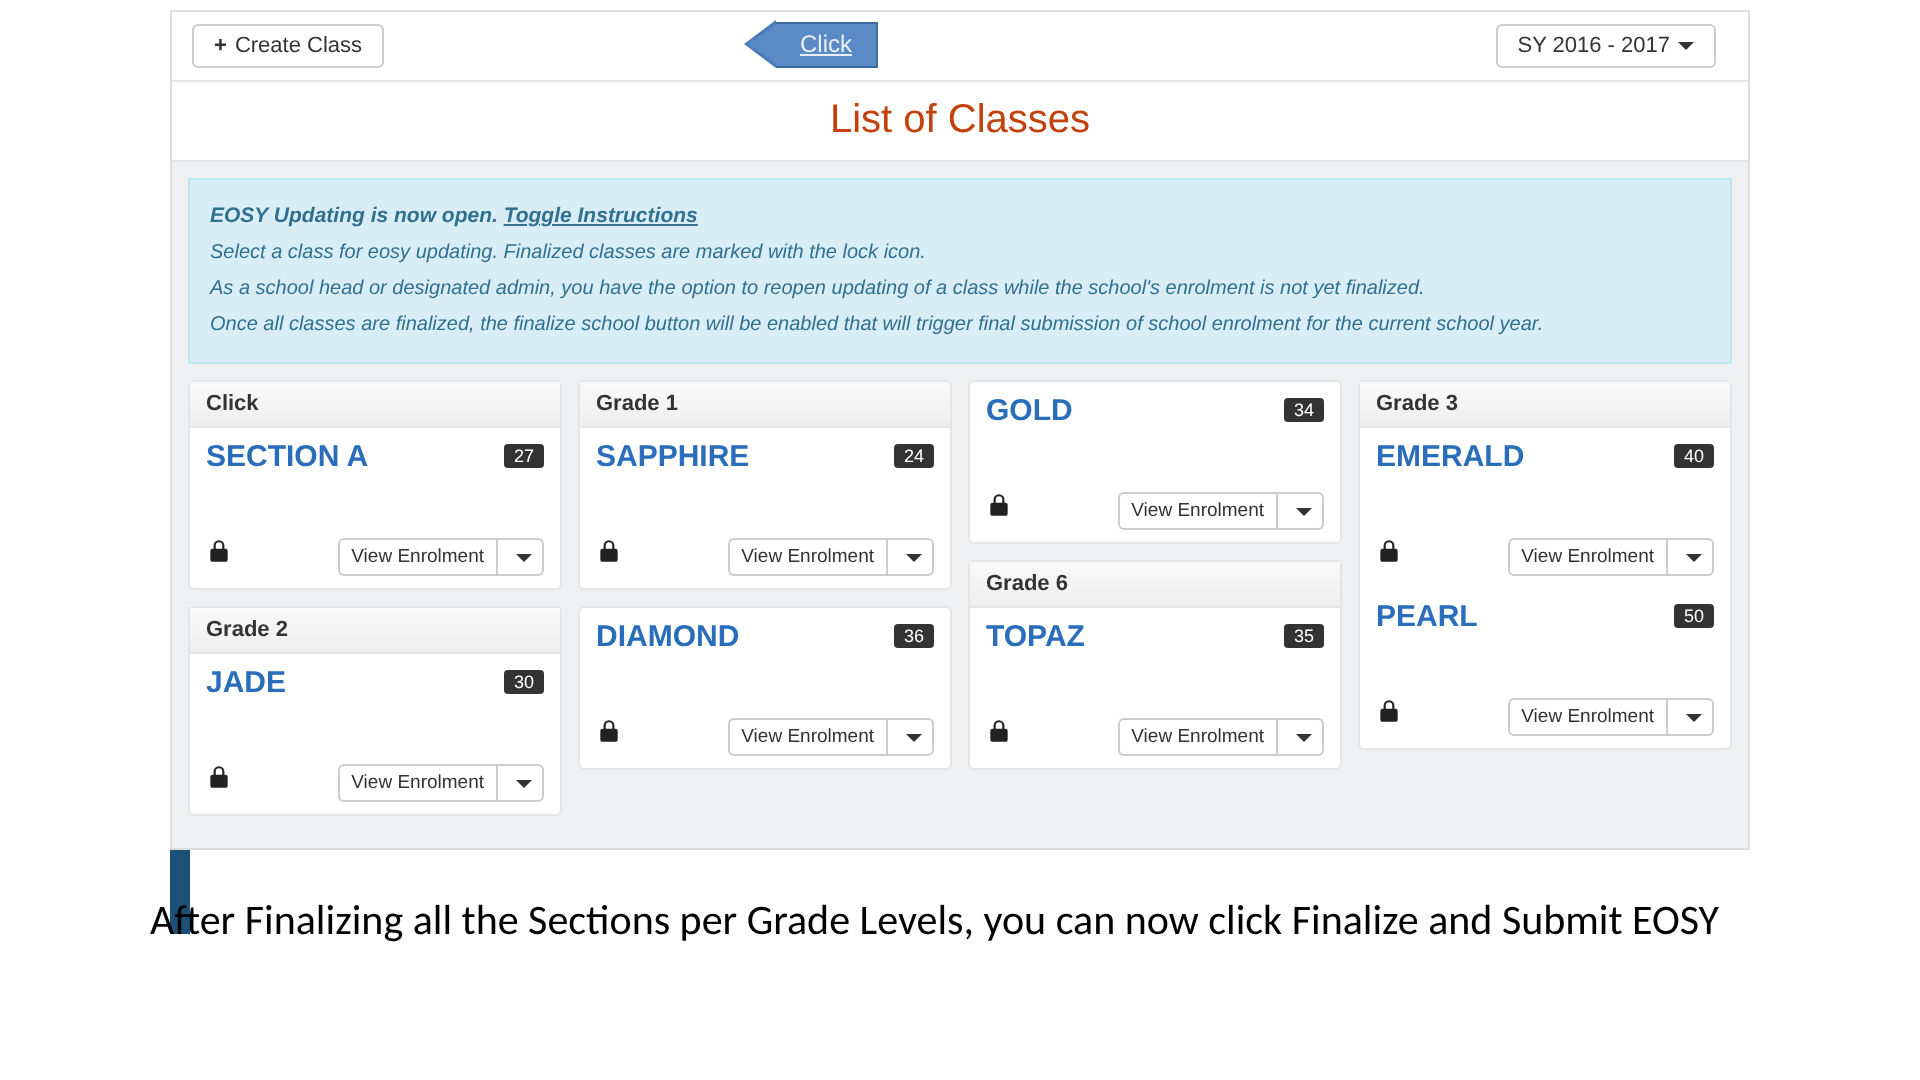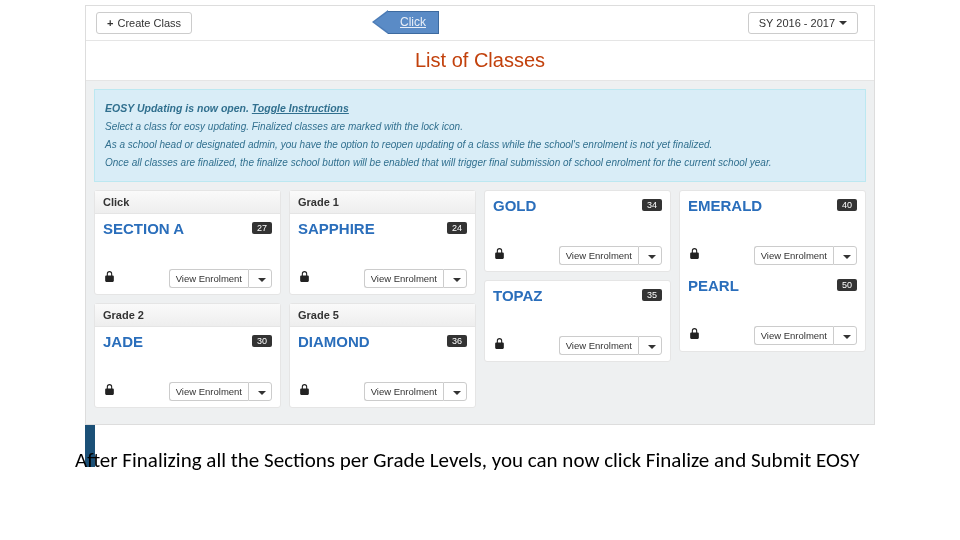--- a/index.html
+++ b/index.html
@@ -122,21 +122,20 @@
                   <path d="M12 2a5 5 0 0 0-5 5v3H6a2 2 0 0 0-2 2v8a2 2 0 0 0 2 2h12a2 2 0 0 0 2-2v-8a2 2 0 0 0-2-2h-1V7a5 5 0 0 0-5-5zm-3 5a3 3 0 1 1 6 0v3H9V7z"></path>
                 </svg></span>
               <span class="btngrp">
                 <button class="btn-sm">View Enrolment</button>
                 <button class="btn-sm dd"><span class="caret-down"></span></button>
               </span>
             </div>
           </div>
         </div>
         <div class="panel">
-          <div class="panel-head">Grade 5</div>
           <div class="section">
             <div class="sec-top">
               <span class="sec-name">DIAMOND</span>
               <span class="badge">36</span>
             </div>
             <div class="sec-row2">
               <span><svg class="lock" viewBox="0 0 24 24">
                   <path d="M12 2a5 5 0 0 0-5 5v3H6a2 2 0 0 0-2 2v8a2 2 0 0 0 2 2h12a2 2 0 0 0 2-2v-8a2 2 0 0 0-2-2h-1V7a5 5 0 0 0-5-5zm-3 5a3 3 0 1 1 6 0v3H9V7z"></path>
                 </svg></span>
               <span class="btngrp">
@@ -159,39 +158,41 @@
                   <path d="M12 2a5 5 0 0 0-5 5v3H6a2 2 0 0 0-2 2v8a2 2 0 0 0 2 2h12a2 2 0 0 0 2-2v-8a2 2 0 0 0-2-2h-1V7a5 5 0 0 0-5-5zm-3 5a3 3 0 1 1 6 0v3H9V7z"></path>
                 </svg></span>
               <span class="btngrp">
                 <button class="btn-sm">View Enrolment</button>
                 <button class="btn-sm dd"><span class="caret-down"></span></button>
               </span>
             </div>
           </div>
         </div>
         <div class="panel">
+          <div class="panel-head">Grade 6</div>
           <div class="section">
             <div class="sec-top">
               <span class="sec-name">TOPAZ</span>
               <span class="badge">35</span>
             </div>
             <div class="sec-row2">
               <span><svg class="lock" viewBox="0 0 24 24">
                   <path d="M12 2a5 5 0 0 0-5 5v3H6a2 2 0 0 0-2 2v8a2 2 0 0 0 2 2h12a2 2 0 0 0 2-2v-8a2 2 0 0 0-2-2h-1V7a5 5 0 0 0-5-5zm-3 5a3 3 0 1 1 6 0v3H9V7z"></path>
                 </svg></span>
               <span class="btngrp">
                 <button class="btn-sm">View Enrolment</button>
                 <button class="btn-sm dd"><span class="caret-down"></span></button>
               </span>
             </div>
           </div>
         </div>
       </div>
       <div class="col">
         <div class="panel">
+          <div class="panel-head">Grade 3</div>
           <div class="section">
             <div class="sec-top">
               <span class="sec-name">EMERALD</span>
               <span class="badge">40</span>
             </div>
             <div class="sec-row2">
               <span><svg class="lock" viewBox="0 0 24 24">
                   <path d="M12 2a5 5 0 0 0-5 5v3H6a2 2 0 0 0-2 2v8a2 2 0 0 0 2 2h12a2 2 0 0 0 2-2v-8a2 2 0 0 0-2-2h-1V7a5 5 0 0 0-5-5zm-3 5a3 3 0 1 1 6 0v3H9V7z"></path>
                 </svg></span>
               <span class="btngrp">

